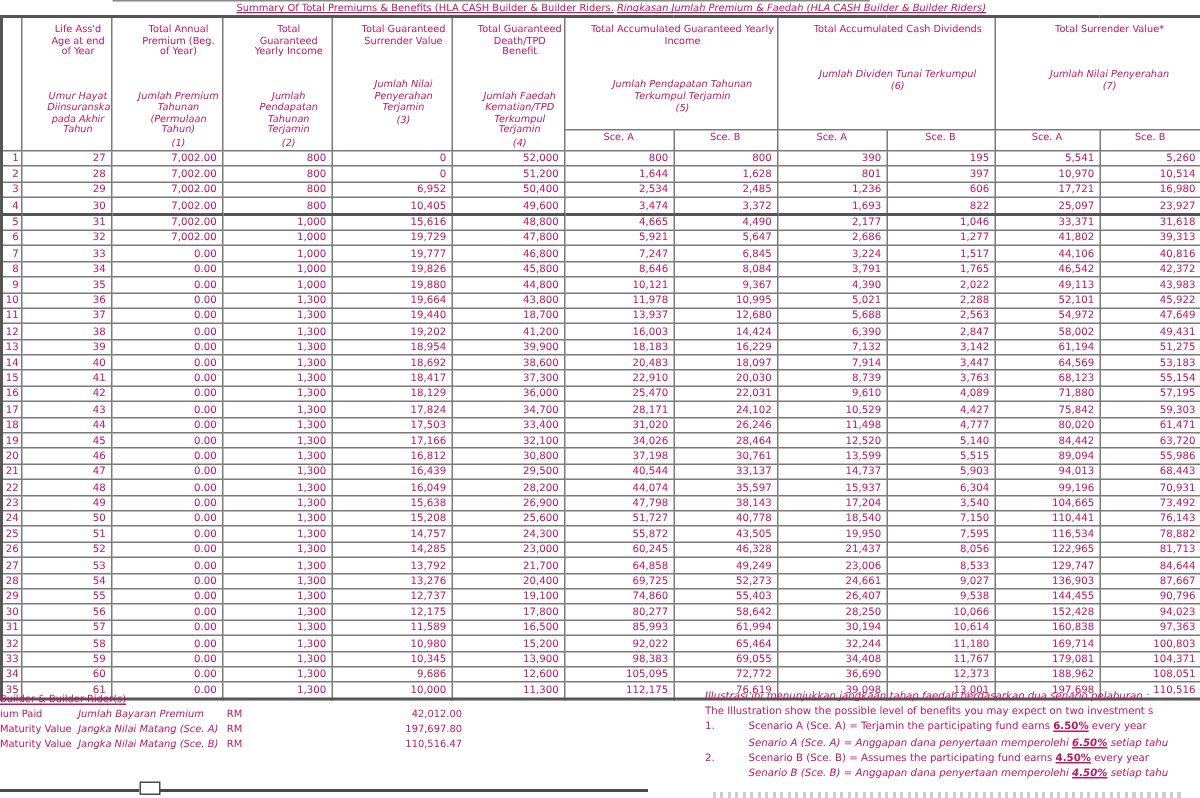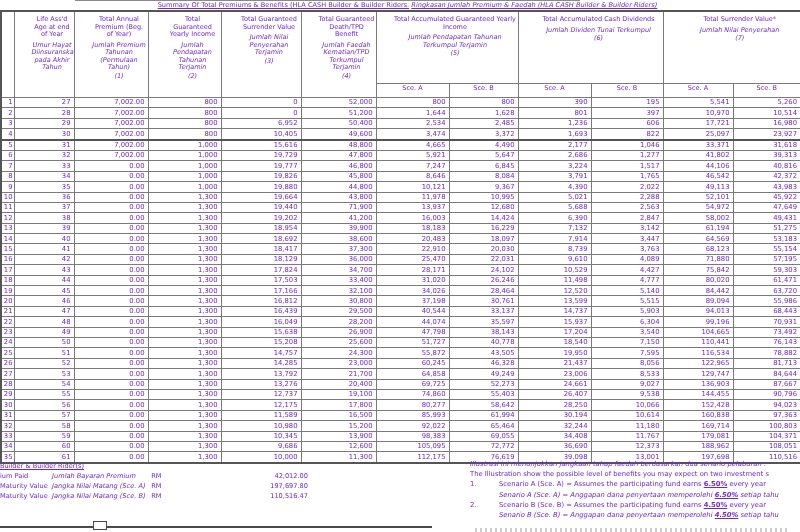--- a/index.html
+++ b/index.html
@@ -1,30 +1,30 @@
 <!DOCTYPE html>
 <html><head>
 <meta charset="utf-8">
 <style>
   html,body{margin:0;padding:0;background:#e9e9e9;}
   .page{position:relative;width:800px;height:532px;background:#fff;overflow:hidden;
-        font-family:"DejaVu Sans",sans-serif;color:#6d28d9;}
+        font-family:"DejaVu Sans",sans-serif;color:#be185d;}
   .top-cut{position:absolute;top:0;left:75px;width:505px;height:1px;background:#888;}
   .doc-title{position:absolute;top:1px;left:15px;width:785px;font-size:6.6px;text-align:center;
              white-space:nowrap;overflow:hidden;}
   .doc-title span{text-decoration:underline;}
   .t-my{font-style:italic;}
 
   table.benefits{position:absolute;top:10px;left:0;width:800px;border-collapse:collapse;
                  table-layout:fixed;border:2px solid #555;}
   table.benefits th,table.benefits td{border:1px solid #7a7a7a;overflow:hidden;}
   thead th{font-weight:normal;font-size:6.5px;line-height:7.5px;vertical-align:top;
            padding:2px 1px 1px 17px;text-align:center;background:#fff;}
   .h-en{margin-top:2px;}
-  .h-my{font-style:italic;margin-top:3px;}
+  .h-my{font-style:italic;margin-top:22px;}
   .h-num{font-style:italic;margin-top:1px;}
   tr.group-row th.th-group{height:68px;}
   tr.sce-row th{height:11px;font-size:6.5px;padding:1px;}
   tbody td{font-size:6.8px;line-height:8.4px;height:9.4px;padding:0 3px 0 1px;
            text-align:right;white-space:nowrap;}
   tbody tr.row-thick td{border-bottom:2px solid #555;}
   td.c-year{padding:0 1px;}
 
   .footer-left{position:absolute;left:0;top:462px;width:322px;font-size:6.6px;line-height:9.4px;}
   .fl-title{text-decoration:underline;margin-bottom:1px;white-space:nowrap;}
@@ -269,21 +269,21 @@
           <td>2,288</td>
           <td>52,101</td>
           <td>45,922</td>
         </tr>
         <tr>
           <td class="c-year">11</td>
           <td>37</td>
           <td>0.00</td>
           <td>1,300</td>
           <td>19,440</td>
-          <td>71,900</td>
+          <td>18,700</td>
           <td>13,937</td>
           <td>12,680</td>
           <td>5,688</td>
           <td>2,563</td>
           <td>54,972</td>
           <td>47,649</td>
         </tr>
         <tr>
           <td class="c-year">12</td>
           <td>38</td>
@@ -642,21 +642,21 @@
       <span class="fl-my">Jangka Nilai Matang (Sce. B)</span>
       <span class="fl-cur">RM</span>
       <span class="fl-val">110,516.47</span>
     </div>
   </div>
 
   <div class="footer-right">
     <div class="fr-line it">Illustrasi ini menunjukkan jangkaan tahap faedah berdasarkan dua senario pelaburan :</div>
     <div class="fr-line">The Illustration show the possible level of benefits you may expect on two investment s</div>
     <div class="fr-line">
-      <span class="fr-num">1.</span><span>Scenario A (Sce. A) = Assumes the participating fund earns </span><b>6.50%</b><span> every year</span>
+      <span class="fr-num">1.</span><span>Scenario A (Sce. A) = Terjamin the participating fund earns </span><b>6.50%</b><span> every year</span>
     </div>
     <div class="fr-line it">
       <span class="fr-ind"></span><span>Senario A (Sce. A) = Anggapan dana penyertaan memperolehi </span><b>6.50%</b><span> setiap tahu</span>
     </div>
     <div class="fr-line">
       <span class="fr-num">2.</span><span>Scenario B (Sce. B) = Assumes the participating fund earns </span><b>4.50%</b><span> every year</span>
     </div>
     <div class="fr-line it">
       <span class="fr-ind"></span><span>Senario B (Sce. B) = Anggapan dana penyertaan memperolehi </span><b>4.50%</b><span> setiap tahu</span>
     </div>

